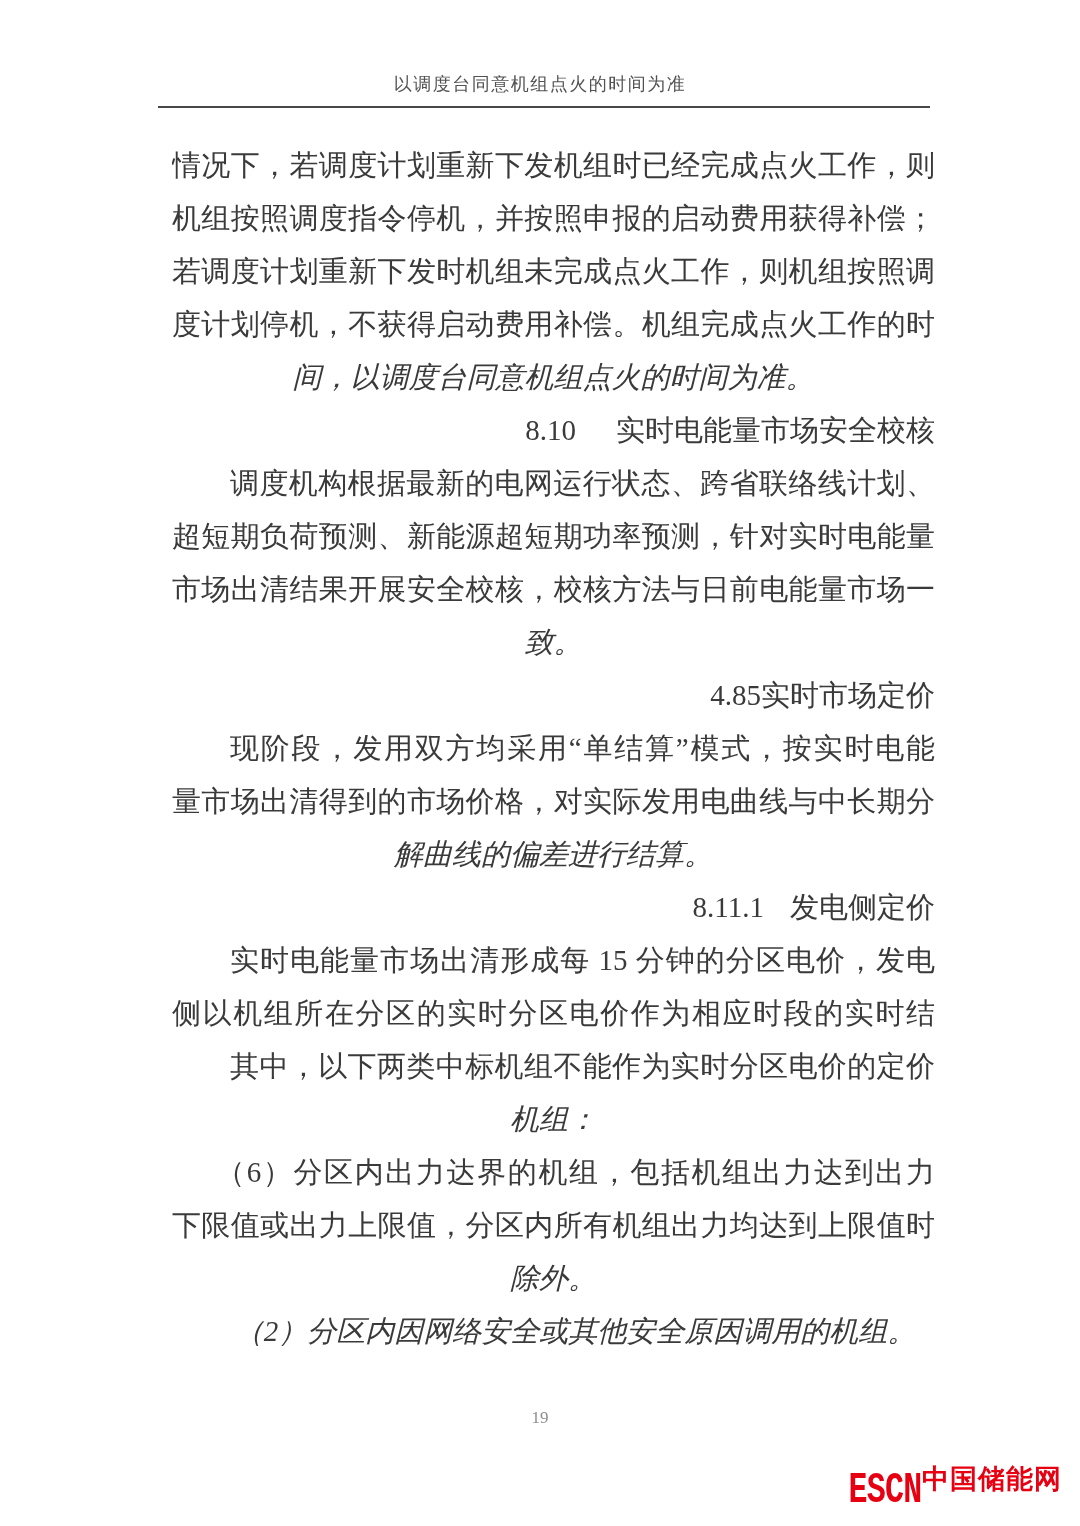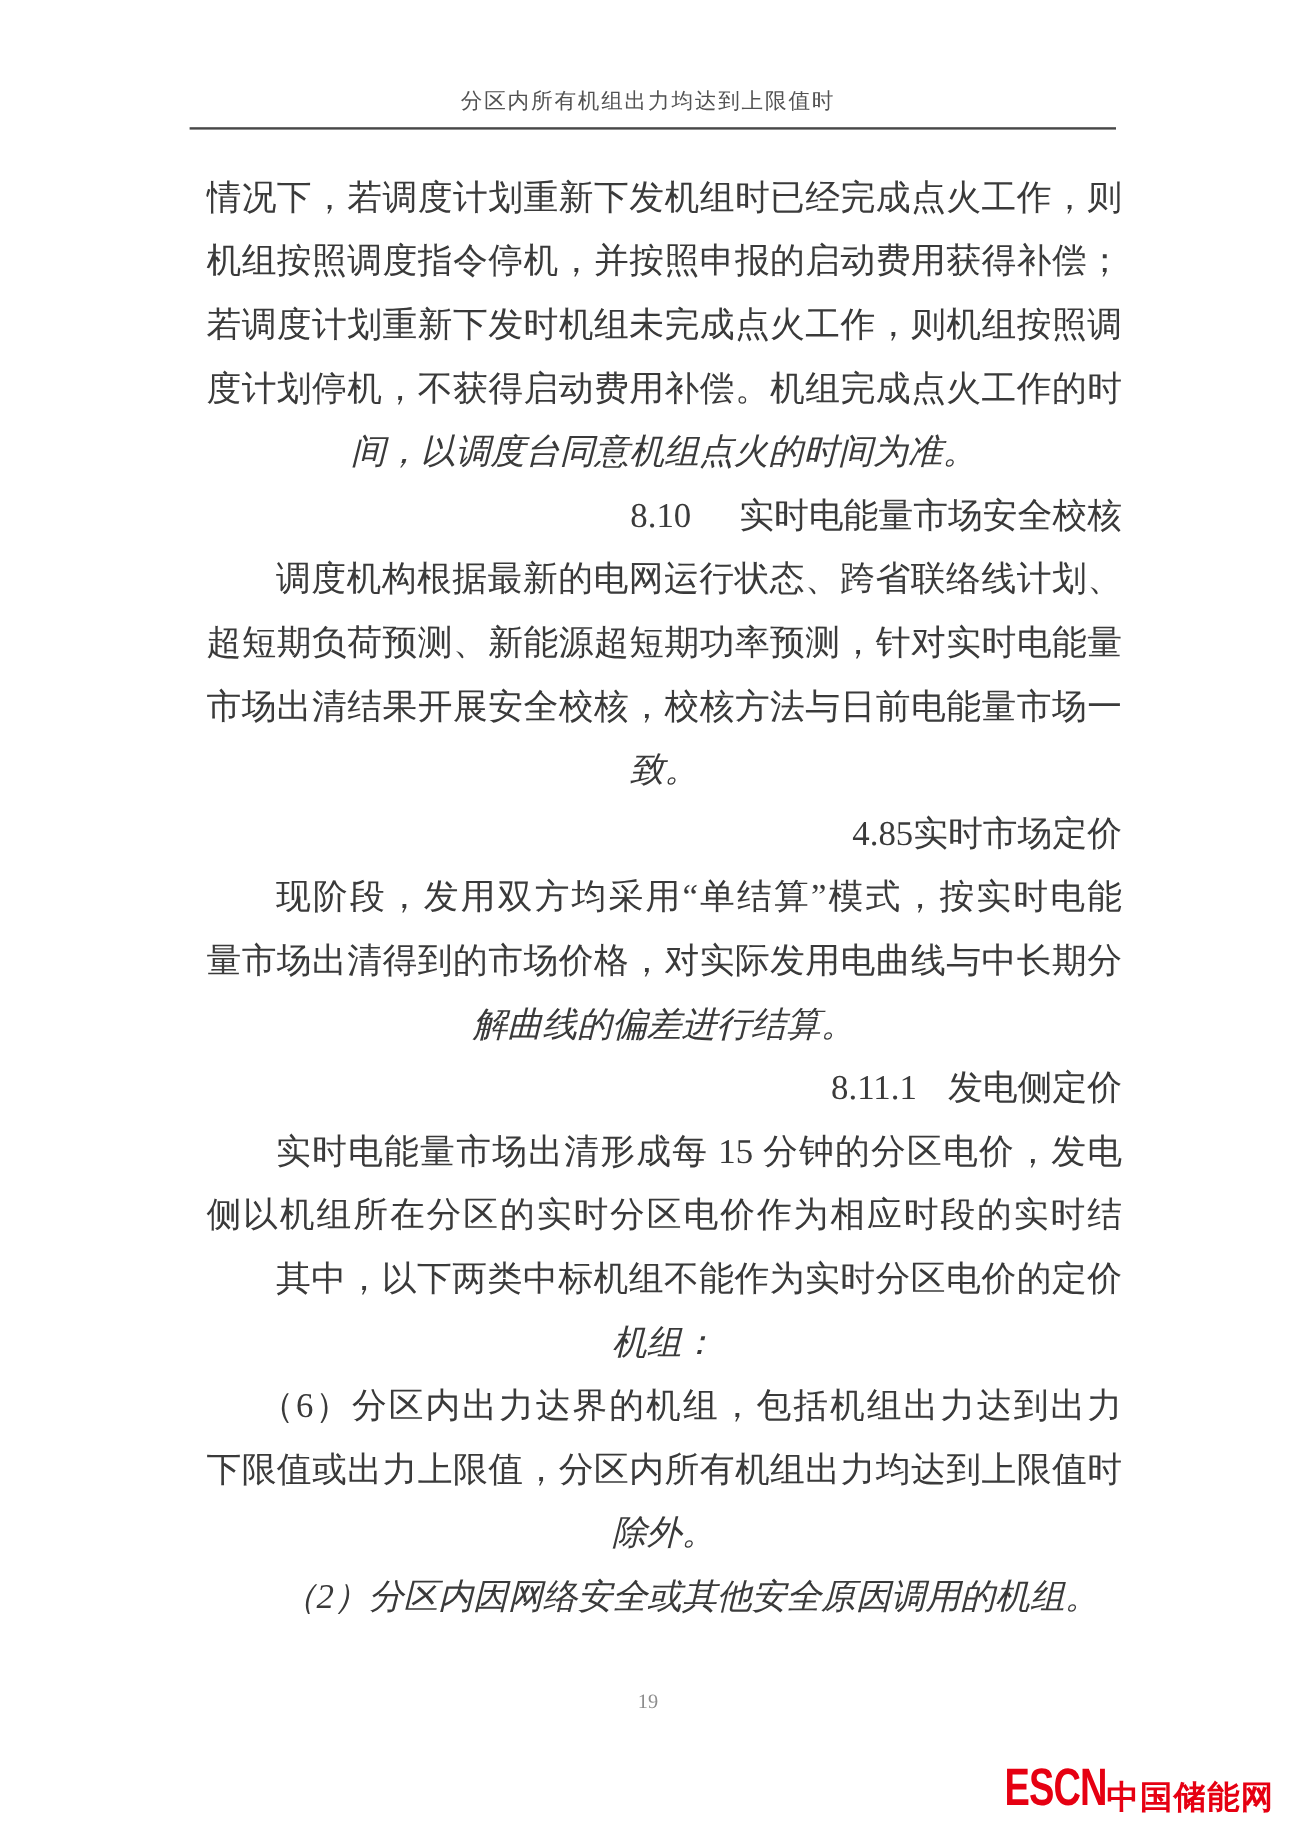--- a/index.html
+++ b/index.html
@@ -32,37 +32,37 @@
   .h810 .gap { margin-left: 40px; }
   .h811 { padding-left: 28px; }
   .h8111 { padding-left: 50px; }
   .h8111 .gap { margin-left: 26px; }
   .page-number {
     position: absolute; top: 1408px; left: 0; width: 100%;
     text-align: center; font-size: 17px; color: #8d8d8d;
   }
   .logo {
     position: absolute; top: 1468px; right: 18px;
-    display: flex; align-items: flex-end;
-    font-family: Liberation Sans, sans-serif;
+    display: flex; align-items: flex-start;
+    font-family: Liberation Mono, monospace;
     font-weight: bold; color: #e60012; white-space: nowrap;
   }
   .logo .latin {
     font-size: 44px; line-height: 1; letter-spacing: -1px;
     display: inline-block; transform: scaleX(0.72);
     transform-origin: right center;
   }
   .logo .cjk { font-size: 27px; line-height: 1; letter-spacing: 1px; }
 </style>
 </head>
 <body>
 
 <div class="page">
 
-  <div class="header-title">分区内所有机组出力均达到上限值时</div>
+  <div class="header-title">以调度台同意机组点火的时间为准</div>
   <div class="header-rule"></div>
 
   <div class="content">
 
     <div class="line full">情况下，若调度计划重新下发机组时已经完成点火工作，则</div>
     <div class="line full">机组按照调度指令停机，并按照申报的启动费用获得补偿；</div>
     <div class="line full">若调度计划重新下发时机组未完成点火工作，则机组按照调</div>
     <div class="line full">度计划停机，不获得启动费用补偿。机组完成点火工作的时</div>
     <div class="line last">间，以调度台同意机组点火的时间为准。</div>
 

